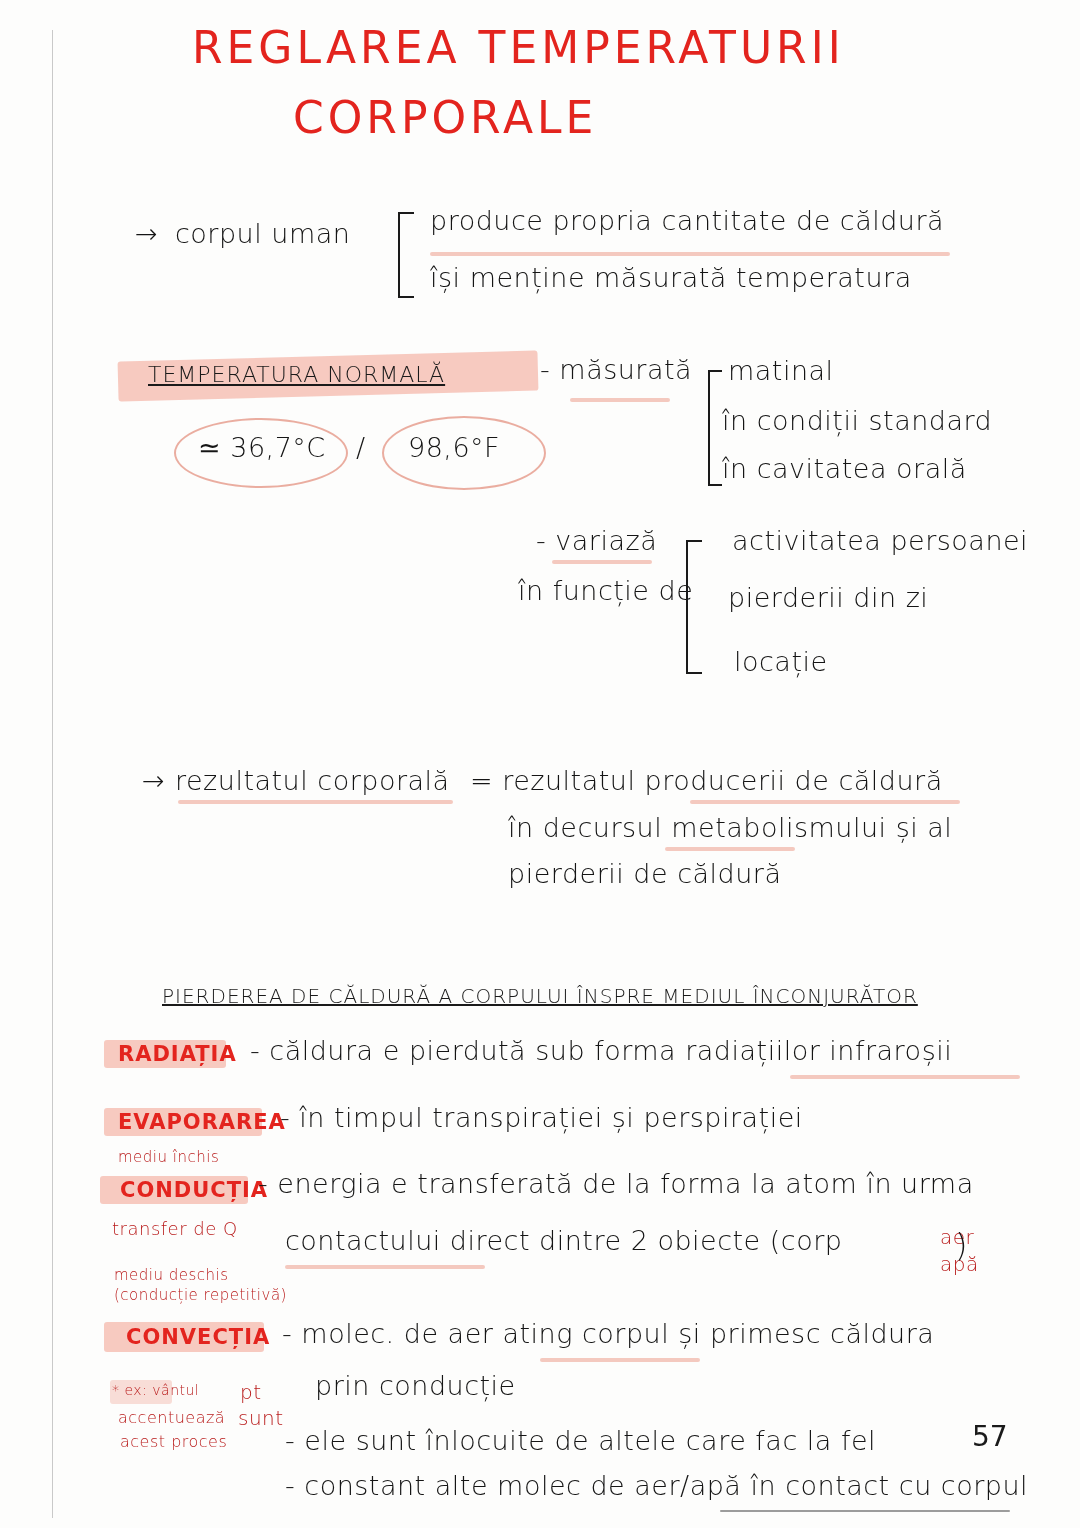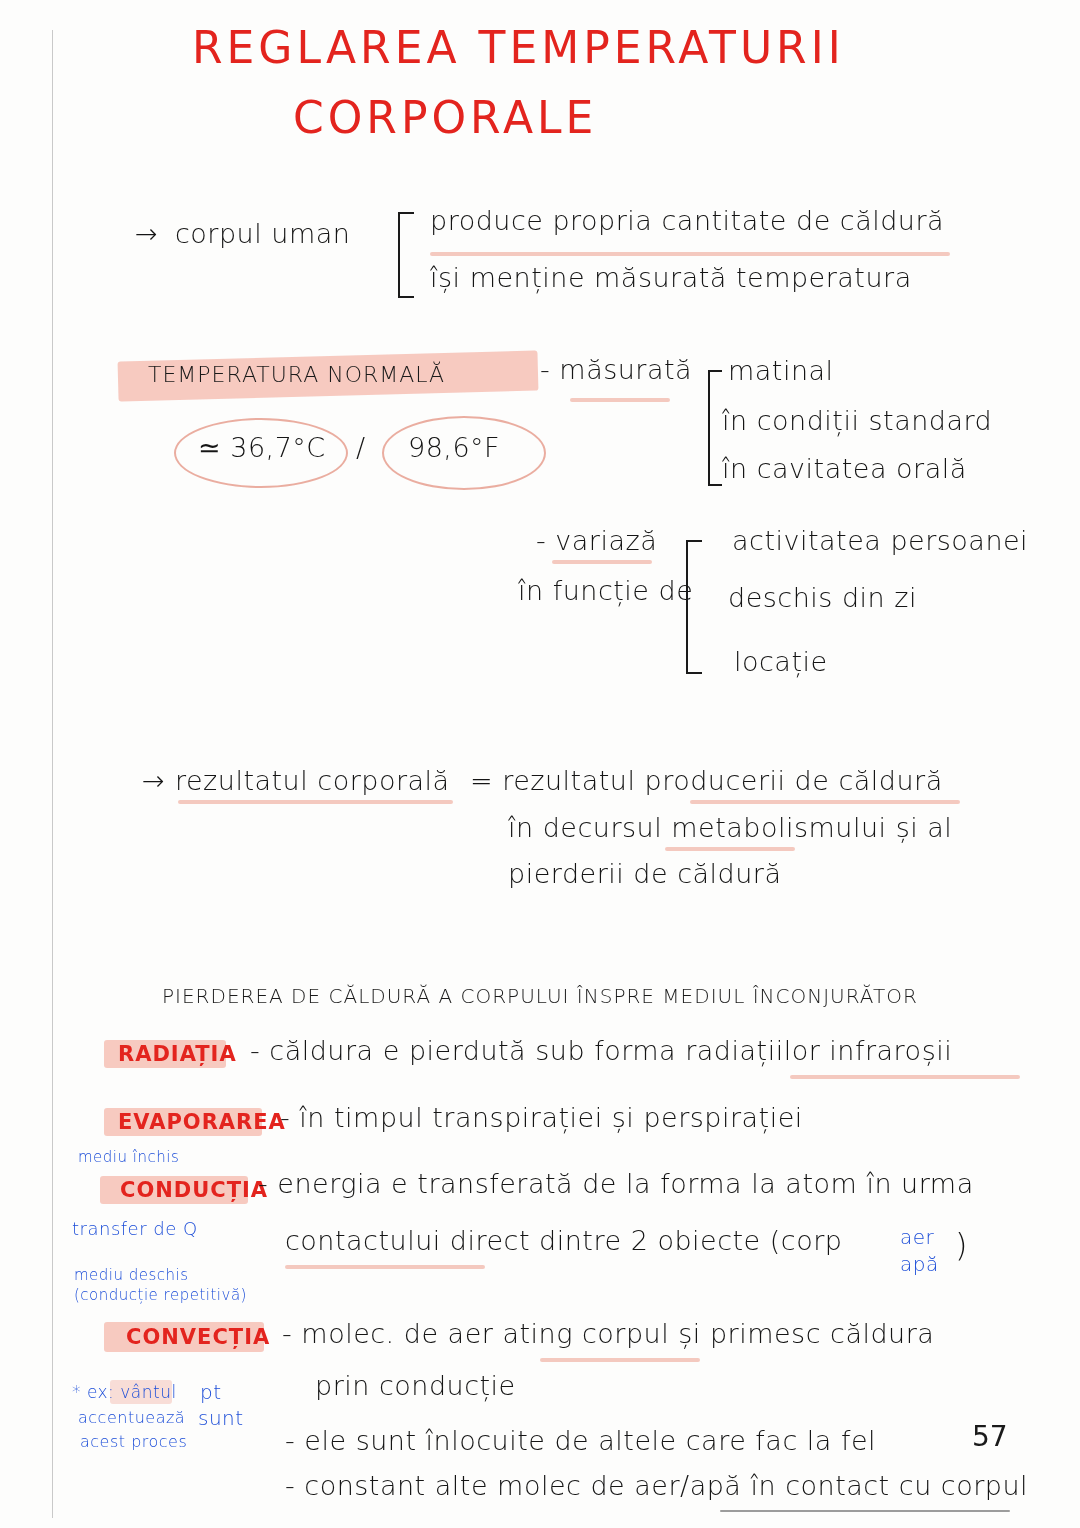--- a/index.html
+++ b/index.html
@@ -10,22 +10,22 @@
     color: #1a1a1a;
   }
   .margin-line {
     position: absolute; left: 52px; top: 30px; width: 1px; height: 1488px;
     background: #c9c9c9;
   }
   .hand { position: absolute; white-space: nowrap; font-family: "DejaVu Sans", sans-serif; font-weight: 300; letter-spacing: 0.5px; }
   .title { color: #e3241e; font-size: 44px; letter-spacing: 4px; font-weight: normal; }
   .red-cap { color: #e3241e; font-size: 21px; letter-spacing: 1px; font-weight: bold; }
   .txt { font-size: 27px; color: #151515; }
-  .small { font-size: 15px; color: #1d4ed8; }
-  .caps { font-size: 22px; letter-spacing: 1px; }
+  .small { font-size: 15px; color: #b91c1c; margin-left: 40px; }
+  .caps { font-size: 22px; letter-spacing: 1px; text-decoration: underline; }
   .hl { position: absolute; background: rgba(240, 140, 120, 0.45); border-radius: 3px; }
   .ul { position: absolute; height: 4px; background: rgba(235, 150, 130, 0.5); border-radius: 2px; }
   .oval { position: absolute; border: 2px solid rgba(225, 130, 110, 0.65); border-radius: 50%; }
   .bracket { position: absolute; border: 2px solid #1a1a1a; border-right: none; }
   .page-num { position: absolute; font-size: 28px; }
 </style>
 </head>
 <body>
 
 <div class="margin-line"></div>
@@ -53,21 +53,21 @@
 <div class="hand txt" style="left:198px; top:432px;">≃ 36,7°C</div>
 <div class="hand txt" style="left:356px; top:432px;">/</div>
 <div class="oval" style="left:382px; top:416px; width:160px; height:70px;"></div>
 <div class="hand txt" style="left:408px; top:432px;">98,6°F</div>
 
 <div class="hand txt" style="left:536px; top:525px;">- variază</div>
 <div class="ul" style="left:552px; top:560px; width:100px;"></div>
 <div class="hand txt" style="left:518px; top:575px;">în funcție de</div>
 <div class="bracket" style="left:686px; top:540px; width:14px; height:130px;"></div>
 <div class="hand txt" style="left:732px; top:525px;">activitatea persoanei</div>
-<div class="hand txt" style="left:728px; top:582px;">deschis din zi</div>
+<div class="hand txt" style="left:728px; top:582px;">pierderii din zi</div>
 <div class="hand txt" style="left:734px; top:646px;">locație</div>
 
 <div class="hand txt" style="left:142px; top:765px;">→</div>
 <div class="ul" style="left:178px; top:800px; width:275px;"></div>
 <div class="hand txt" style="left:175px; top:765px;">rezultatul corporală</div>
 <div class="hand txt" style="left:470px; top:765px;">= rezultatul producerii de căldură</div>
 <div class="hand txt" style="left:508px; top:812px;">în decursul metabolismului și al</div>
 <div class="hand txt" style="left:508px; top:858px;">pierderii de căldură</div>
 <div class="ul" style="left:690px; top:800px; width:270px;"></div>
 <div class="ul" style="left:665px; top:847px; width:130px;"></div>
@@ -100,19 +100,19 @@
 <div class="hl" style="left:104px; top:1322px; width:160px; height:30px;"></div>
 <div class="hand red-cap" style="left:126px; top:1325px;">CONVECȚIA</div>
 <div class="hand txt" style="left:282px; top:1318px;">- molec. de aer ating corpul și primesc căldura</div>
 <div class="ul" style="left:540px; top:1358px; width:160px;"></div>
 <div class="hand txt" style="left:315px; top:1370px;">prin conducție</div>
 <div class="hand txt" style="left:285px; top:1425px;">- ele sunt înlocuite de altele care fac la fel</div>
 <div class="hand txt" style="left:285px; top:1470px;">- constant alte molec de aer/apă în contact cu corpul</div>
 <div class="ul" style="left:720px; top:1510px; width:290px; background:rgba(60,60,60,0.5); height:2px;"></div>
 
 <div class="hl" style="left:110px; top:1380px; width:62px; height:24px; background:rgba(240,150,130,0.3);"></div>
-<div class="hand small" style="left:72px; top:1382px; font-size:17px;">* ex: vântul</div>
+<div class="hand small" style="left:72px; top:1382px; font-size:14px;">* ex: vântul</div>
 <div class="hand small" style="left:78px; top:1408px; font-size:16px;">accentuează</div>
 <div class="hand small" style="left:80px; top:1432px; font-size:16px;">acest proces</div>
 <div class="hand small" style="left:200px; top:1380px; font-size:20px;">pt</div>
 <div class="hand small" style="left:198px; top:1406px; font-size:20px;">sunt</div>
 
 <div class="page-num" style="left:972px; top:1420px;">57</div>
 
 </body></html>

